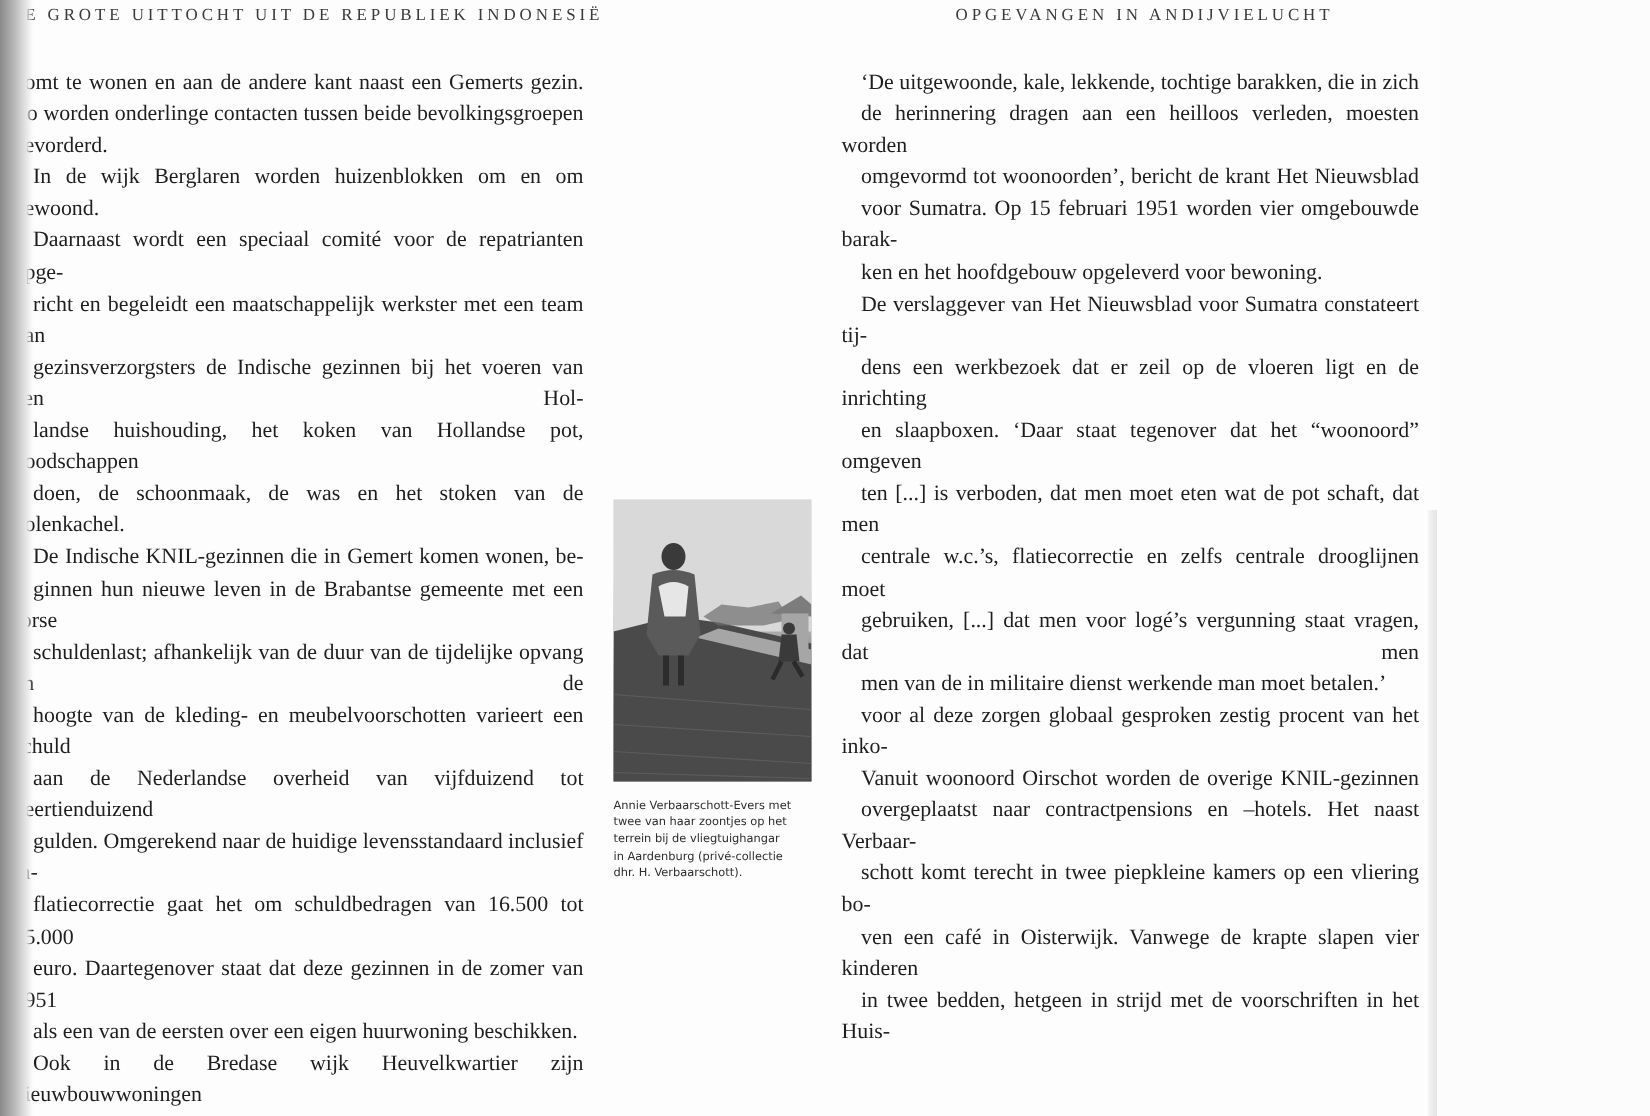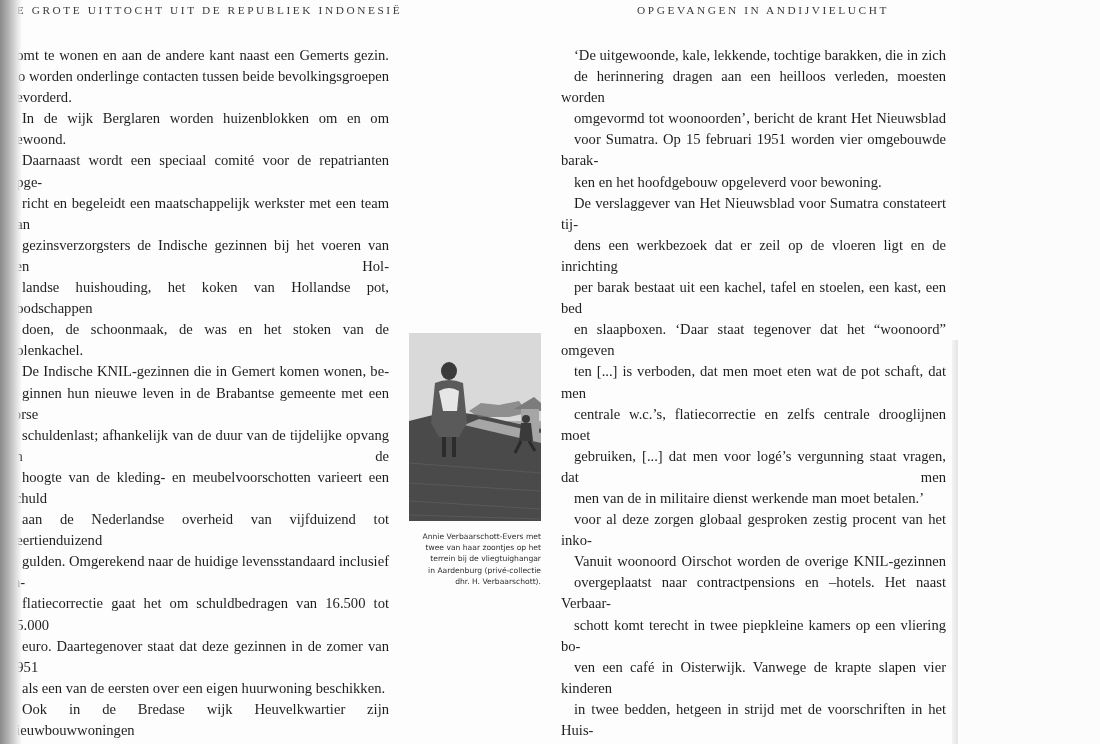--- a/index.html
+++ b/index.html
@@ -54,21 +54,21 @@
     position: relative; overflow: hidden;
     background: linear-gradient(to bottom, #d7d7d7 0%, #cfcfcf 30%, #a9a9a9 48%, #6a6a6a 60%, #3f3f3f 80%, #2b2b2b 100%);
   }
   .photo svg { position: absolute; left: 0; top: 0; }
   .caption {
     margin-top: 10px;
     font-family: "DejaVu Sans", "Liberation Sans", sans-serif;
     font-size: 7.6px; line-height: 11.2px;
     color: #2d2d2d;
   }
-  .caption span { display: block; white-space: nowrap; text-align: right; }
+  .caption span { display: block; white-space: nowrap; }
 </style>
 </head>
 <body>
 
 <div class="spread">
   <div class="gutter-left"></div>
   <div class="gutter-right"></div>
   <div class="edge-right"></div>
 
   <div class="running-head rh-left">DE GROTE UITTOCHT UIT DE REPUBLIEK INDONESIË</div>
@@ -143,21 +143,20 @@
       <p class="ind">
         <span class="ln">‘De uitgewoonde, kale, lekkende, tochtige barakken, die in zich</span>
         <span class="ln">de herinnering dragen aan een heilloos verleden, moesten worden</span>
         <span class="ln">omgevormd tot woonoorden’, bericht de krant Het Nieuwsblad</span>
         <span class="ln">voor Sumatra. Op 15 februari 1951 worden vier omgebouwde barak-</span>
         <span class="ln last">ken en het hoofdgebouw opgeleverd voor bewoning.</span>
       </p>
       <p class="ind">
         <span class="ln">De verslaggever van Het Nieuwsblad voor Sumatra constateert tij-</span>
         <span class="ln">dens een werkbezoek dat er zeil op de vloeren ligt en de inrichting</span>
-        <span class="ln">per barak bestaat uit een kachel, tafel en stoelen, een kast, een bed</span>
         <span class="ln">en slaapboxen. ‘Daar staat tegenover dat het “woonoord” omgeven</span>
         <span class="ln">ten [...] is verboden, dat men moet eten wat de pot schaft, dat men</span>
         <span class="ln">centrale w.c.’s, flatiecorrectie en zelfs centrale drooglijnen moet</span>
         <span class="ln">gebruiken, [...] dat men voor logé’s vergunning staat vragen, dat men</span>
         <span class="ln last">men van de in militaire dienst werkende man moet betalen.’</span>
         <span class="ln">voor al deze zorgen globaal gesproken zestig procent van het inko-</span>
       </p>
       <p class="ind">
         <span class="ln">Vanuit woonoord Oirschot worden de overige KNIL-gezinnen</span>
         <span class="ln">overgeplaatst naar contractpensions en –hotels. Het naast Verbaar-</span>

